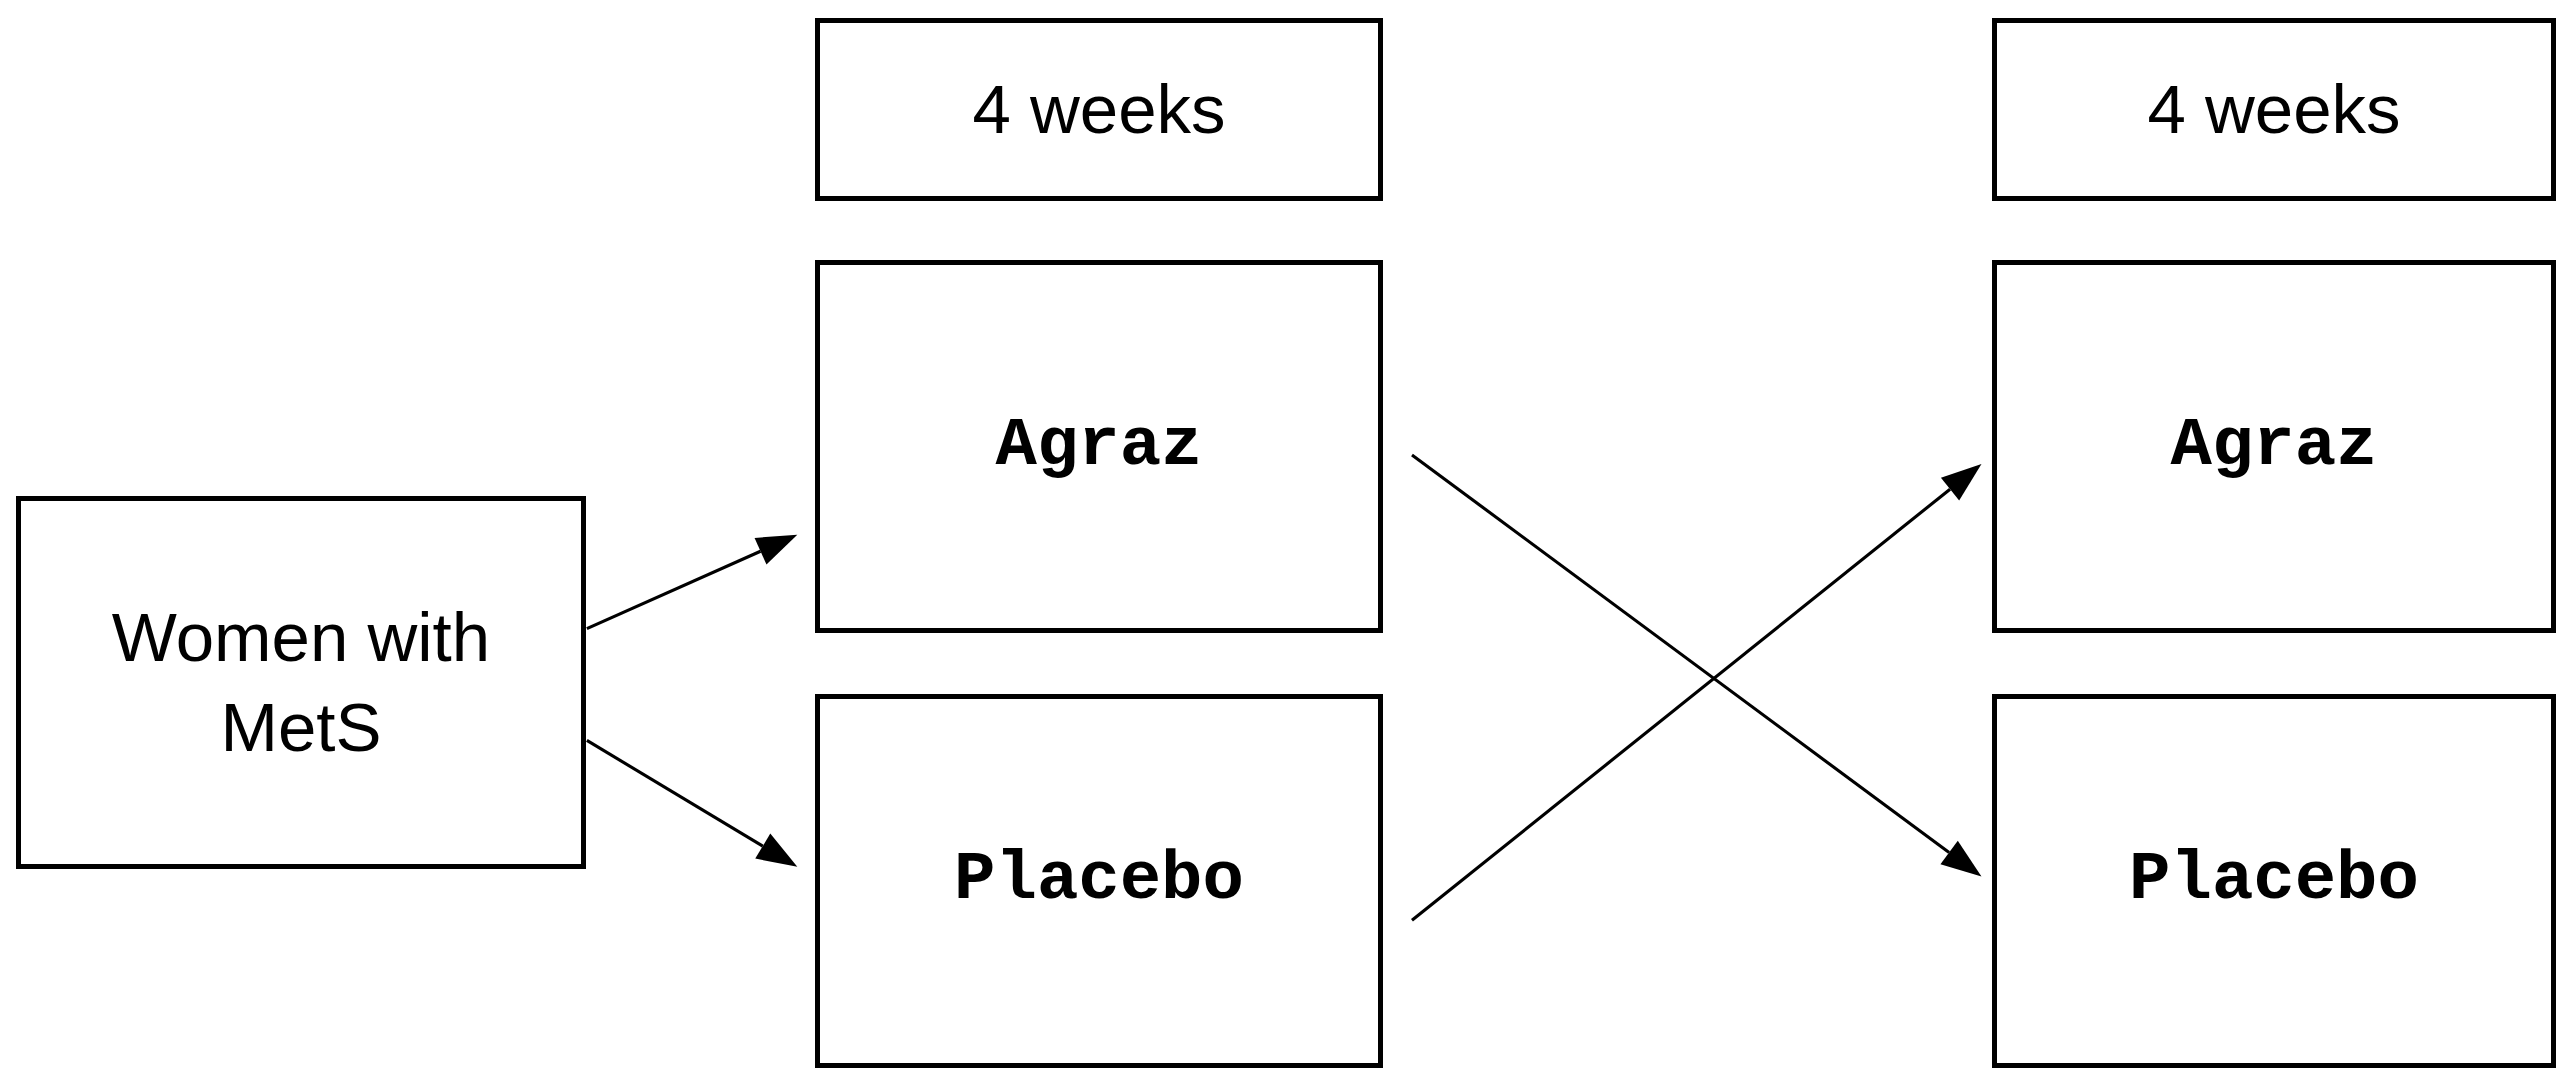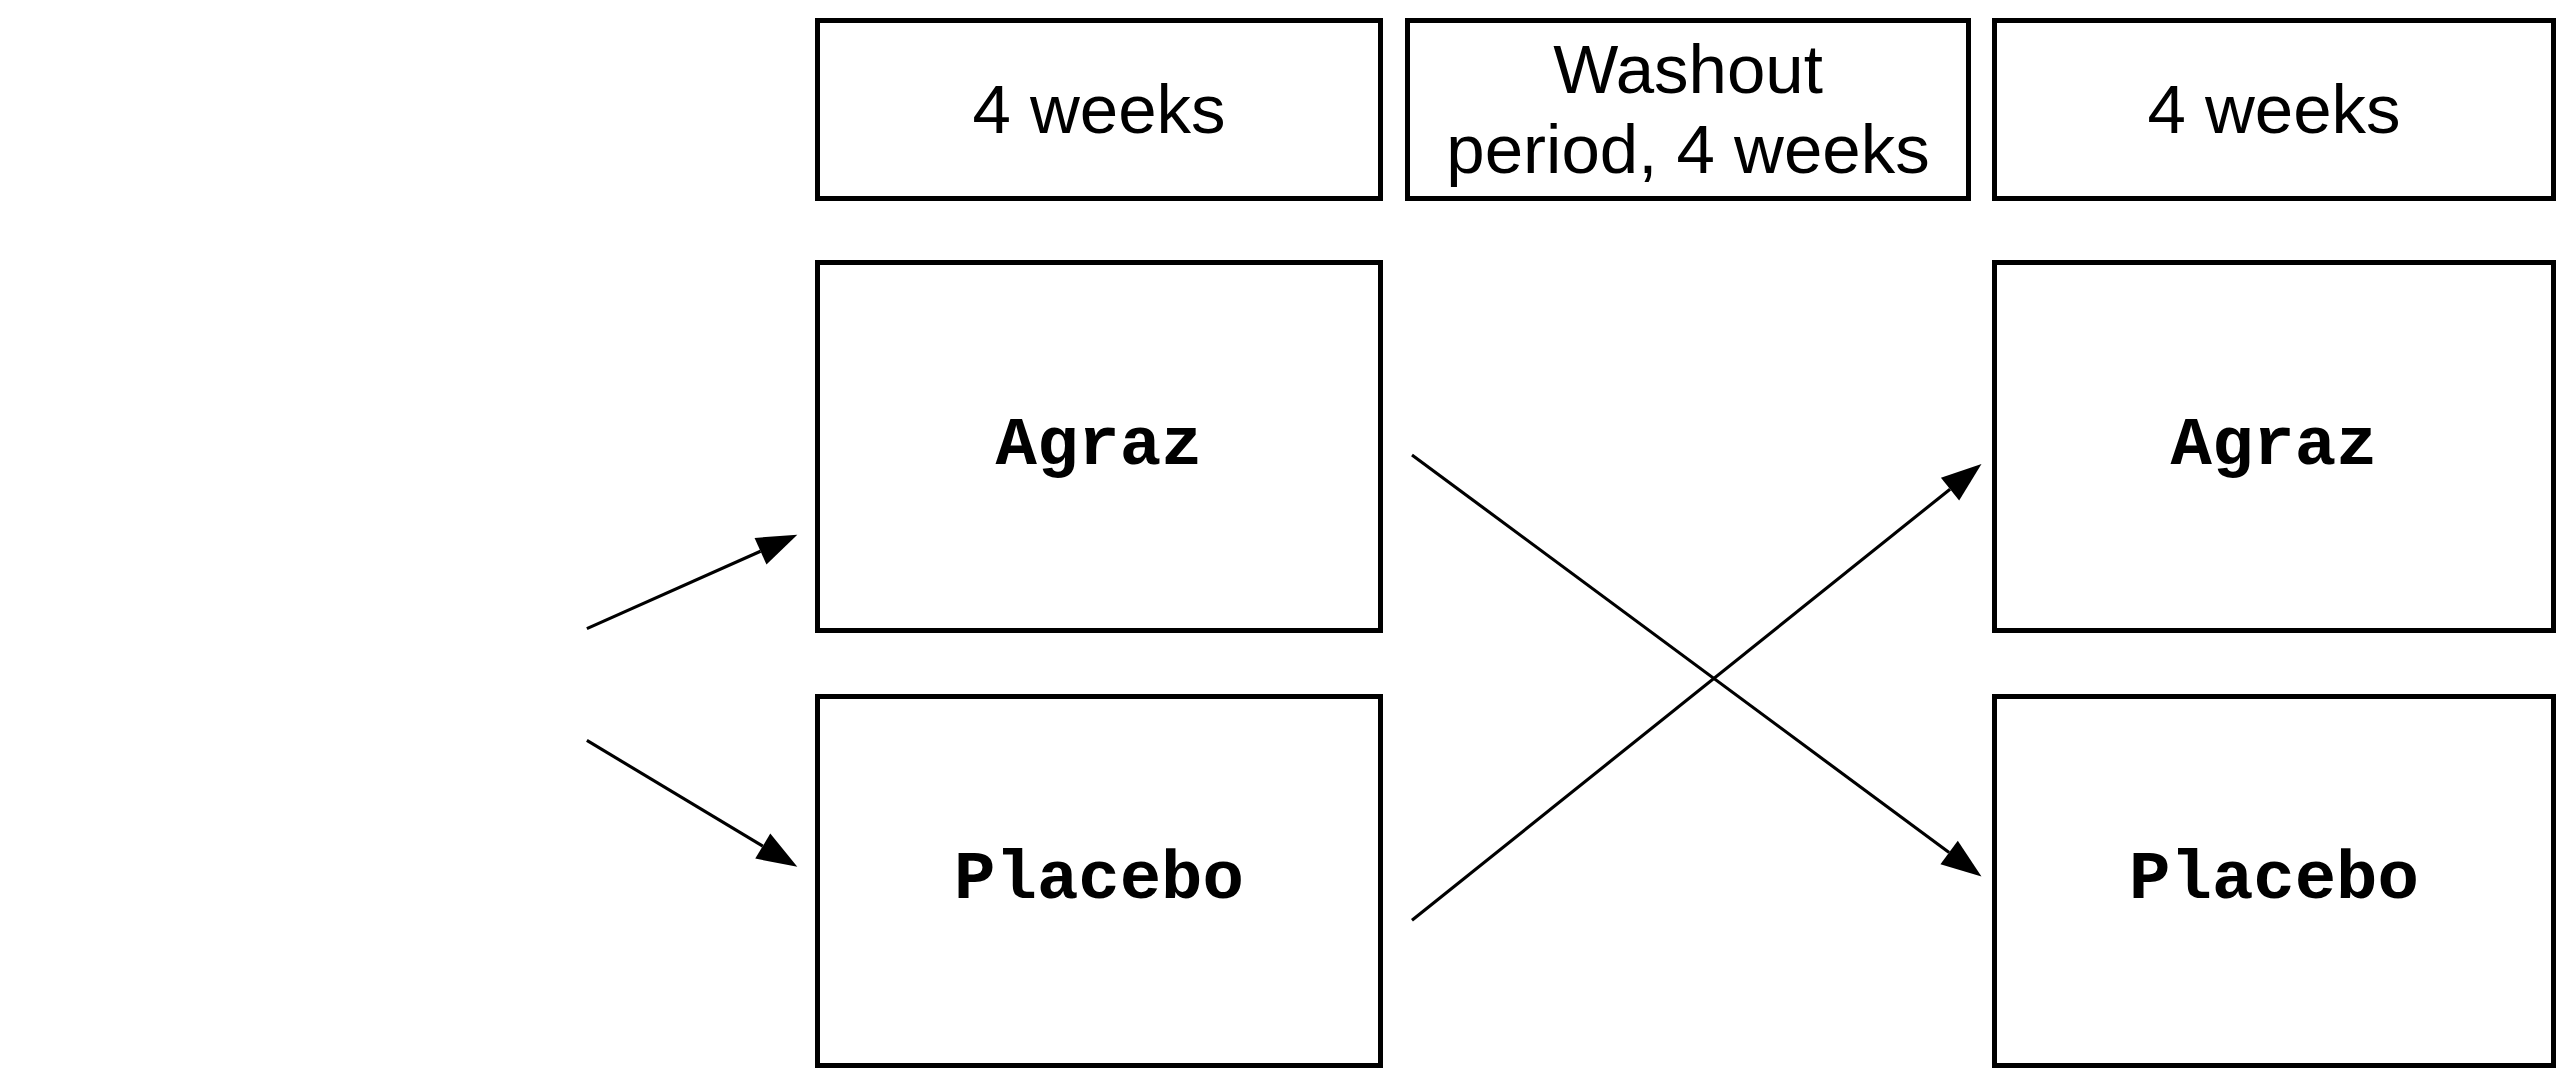--- a/index.html
+++ b/index.html
@@ -46,29 +46,29 @@
     width: 2576px;
     height: 1078px;
     pointer-events: none;
   }
 </style>
 </head>
 <body>
 
 <div class="canvas">
 
+  <div class="box" style="left:16px; top:496px; width:570px; height:373px;">
+    <span class="label">Women with
+MetS</span>
+  </div>
 
   <div class="box" style="left:815px; top:18px; width:568px; height:183px;">
     <span class="label">4 weeks</span>
   </div>
 
-  <div class="box washout" style="left:1405px; top:18px; width:566px; height:183px;">
-    <span class="label">Washout
-period, 4 weeks</span>
-  </div>
 
   <div class="box" style="left:1992px; top:18px; width:564px; height:183px;">
     <span class="label">4 weeks</span>
   </div>
 
   <div class="box treatment" style="left:815px; top:260px; width:568px; height:373px;">
     <span class="label">Agraz</span>
   </div>
 
   <div class="box treatment" style="left:815px; top:694px; width:568px; height:374px;">

